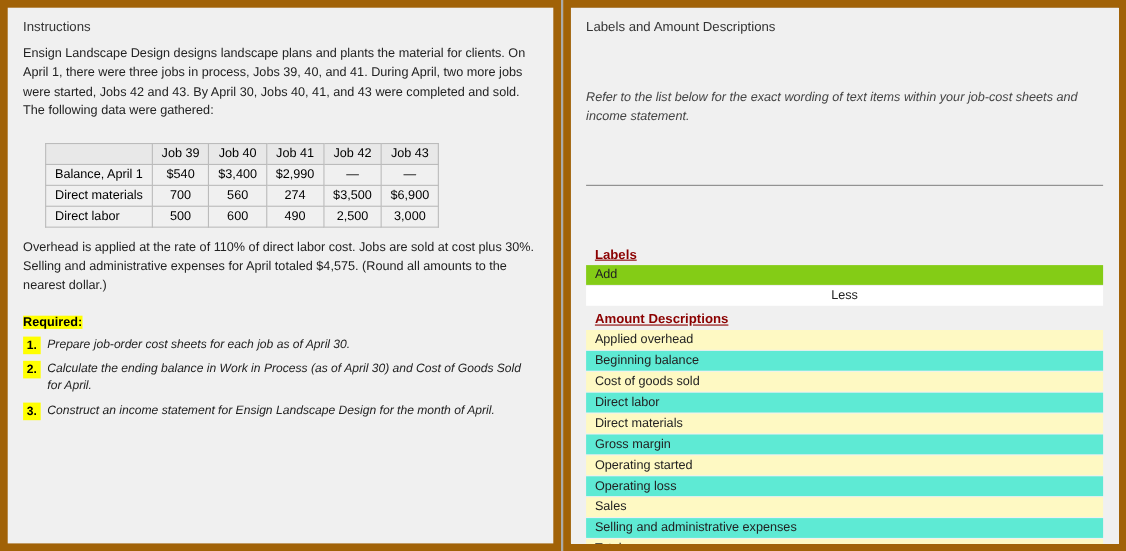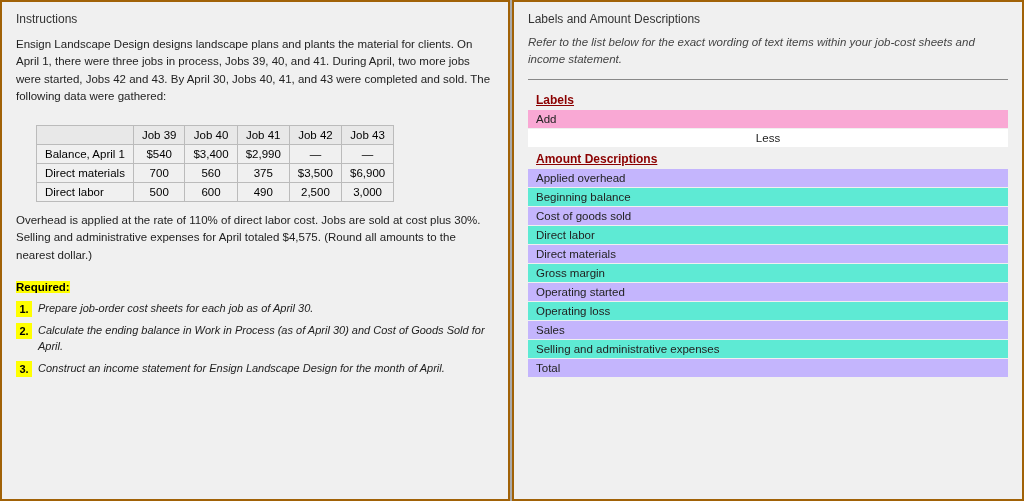--- a/index.html
+++ b/index.html
@@ -7,34 +7,35 @@
       font-family: Arial, sans-serif;
       font-size: 12px;
       background: #d0d0d0;
       display: flex;
       width: 1024px;
       height: 501px;
       overflow: hidden;
     }
     .panel {
       background: #f0f0f0;
-      border: 2px solid #a16207;
+      border: 7px solid #a16207;
       display: flex;
       flex-direction: column;
     }
     .panel-left {
       width: 510px;
       min-width: 510px;
       padding: 10px 14px 10px 14px;
       overflow-y: auto;
     }
     .panel-right {
       flex: 1;
       padding: 10px 14px 10px 14px;
       overflow-y: auto;
+      gap: 42px;
     }
     .panel-title {
       font-size: 12px;
       font-weight: normal;
       color: #333;
       margin-bottom: 10px;
       border-bottom: none;
     }
     .instructions-text {
       font-size: 11.5px;
@@ -131,41 +132,41 @@
       font-weight: bold;
       text-decoration: underline;
       font-size: 12px;
       padding: 3px 8px;
       display: block;
     }
     .label-item {
       font-size: 11.5px;
       color: #222;
       padding: 3px 8px;
-      background: #f9a8d4;
+      background: #84cc16;
       display: block;
       margin-bottom: 1px;
     }
     .label-item.white {
       background: #fff;
       text-align: center;
     }
     .amount-header {
       color: #8b0000;
       font-weight: bold;
       text-decoration: underline;
       font-size: 12px;
       padding: 4px 8px 3px 8px;
       display: block;
     }
     .amount-item {
       font-size: 11.5px;
       color: #222;
       padding: 3px 8px;
-      background: #c4b5fd;
+      background: #fef9c3;
       display: block;
       margin-bottom: 1px;
     }
     .amount-item.white {
       background: #5eead4;
     }
   </style>
 </head>
 <body>
 
@@ -190,21 +191,21 @@
         <td>$540</td>
         <td>$3,400</td>
         <td>$2,990</td>
         <td>—</td>
         <td>—</td>
       </tr>
       <tr>
         <td>Direct materials</td>
         <td>700</td>
         <td>560</td>
-        <td>375</td>
+        <td>274</td>
         <td>$3,500</td>
         <td>$6,900</td>
       </tr>
       <tr>
         <td>Direct labor</td>
         <td>500</td>
         <td>600</td>
         <td>490</td>
         <td>2,500</td>
         <td>3,000</td>

